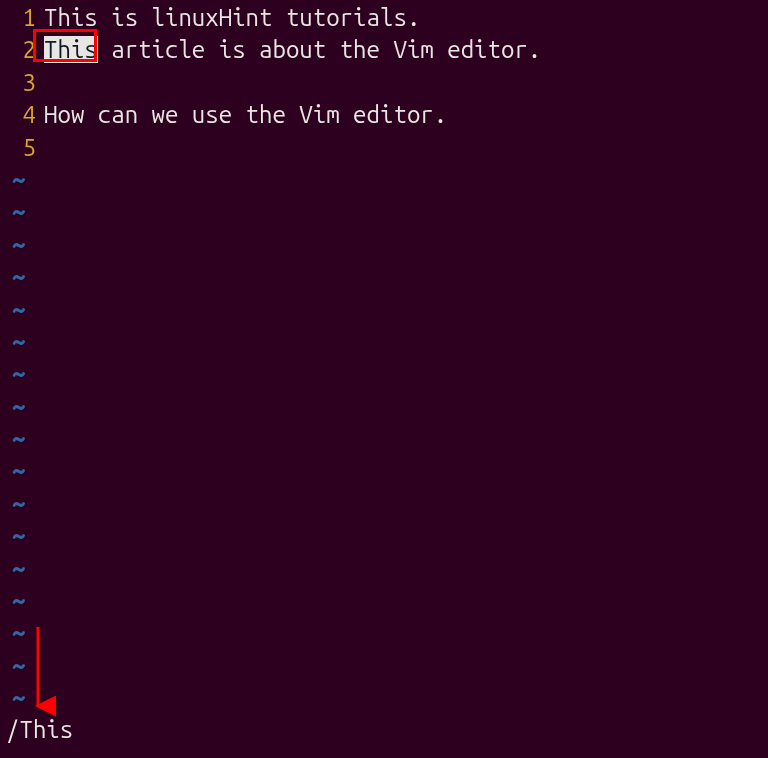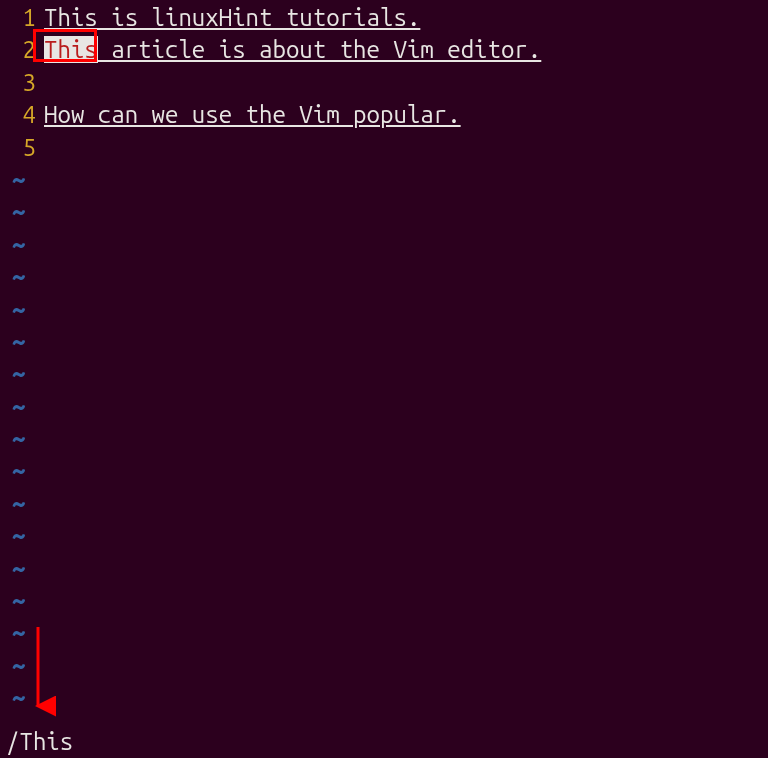--- a/index.html
+++ b/index.html
@@ -27,44 +27,43 @@
     }
     .lineno {
       color: #d6a728;
       width: 30px;
       text-align: right;
       margin-right: 8px;
       flex-shrink: 0;
     }
     .text {
       color: #e8e6e3;
-      text-decoration: underline;
     }
     .tilde-line {
       color: #3465a4;
       font-weight: bold;
       padding-left: 6px;
     }
     .highlight-box {
       position: absolute;
       border: 3px solid #ff0000;
       background: transparent;
       pointer-events: none;
     }
     .cursor-word {
       background: #e8e6e3;
-      color: #b91c1c;
+      color: #0f172a;
     }
     .arrow-svg {
       position: absolute;
       pointer-events: none;
     }
     .command-line {
       position: absolute;
-      bottom: 0;
+      bottom: 12px;
       left: 6px;
       color: #e8e6e3;
     }
   </style>
 </head>
 <body>
 
 <div class="editor-area">
   <div class="line">
     <span class="lineno">1</span>
@@ -72,21 +71,21 @@
   </div>
   <div class="line">
     <span class="lineno">2</span>
     <span class="text"><span></span><span class="cursor-word">This</span><span> article is about the Vim editor.</span></span>
   </div>
   <div class="line">
     <span class="lineno">3</span>
   </div>
   <div class="line">
     <span class="lineno">4</span>
-    <span class="text">How can we use the Vim popular.</span>
+    <span class="text">How can we use the Vim editor.</span>
   </div>
   <div class="line">
     <span class="lineno">5</span>
   </div>
   <div class="tilde-line">~</div>
   <div class="tilde-line">~</div>
   <div class="tilde-line">~</div>
   <div class="tilde-line">~</div>
   <div class="tilde-line">~</div>
   <div class="tilde-line">~</div>

